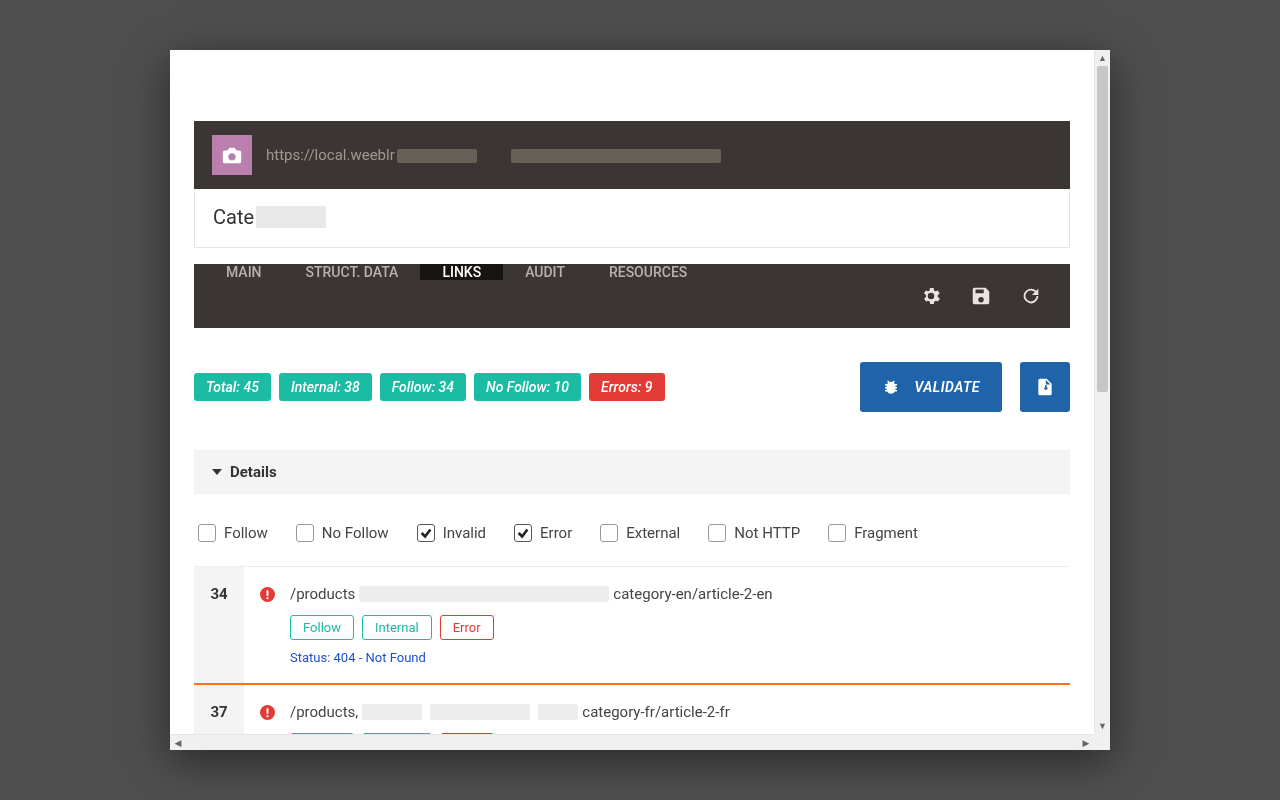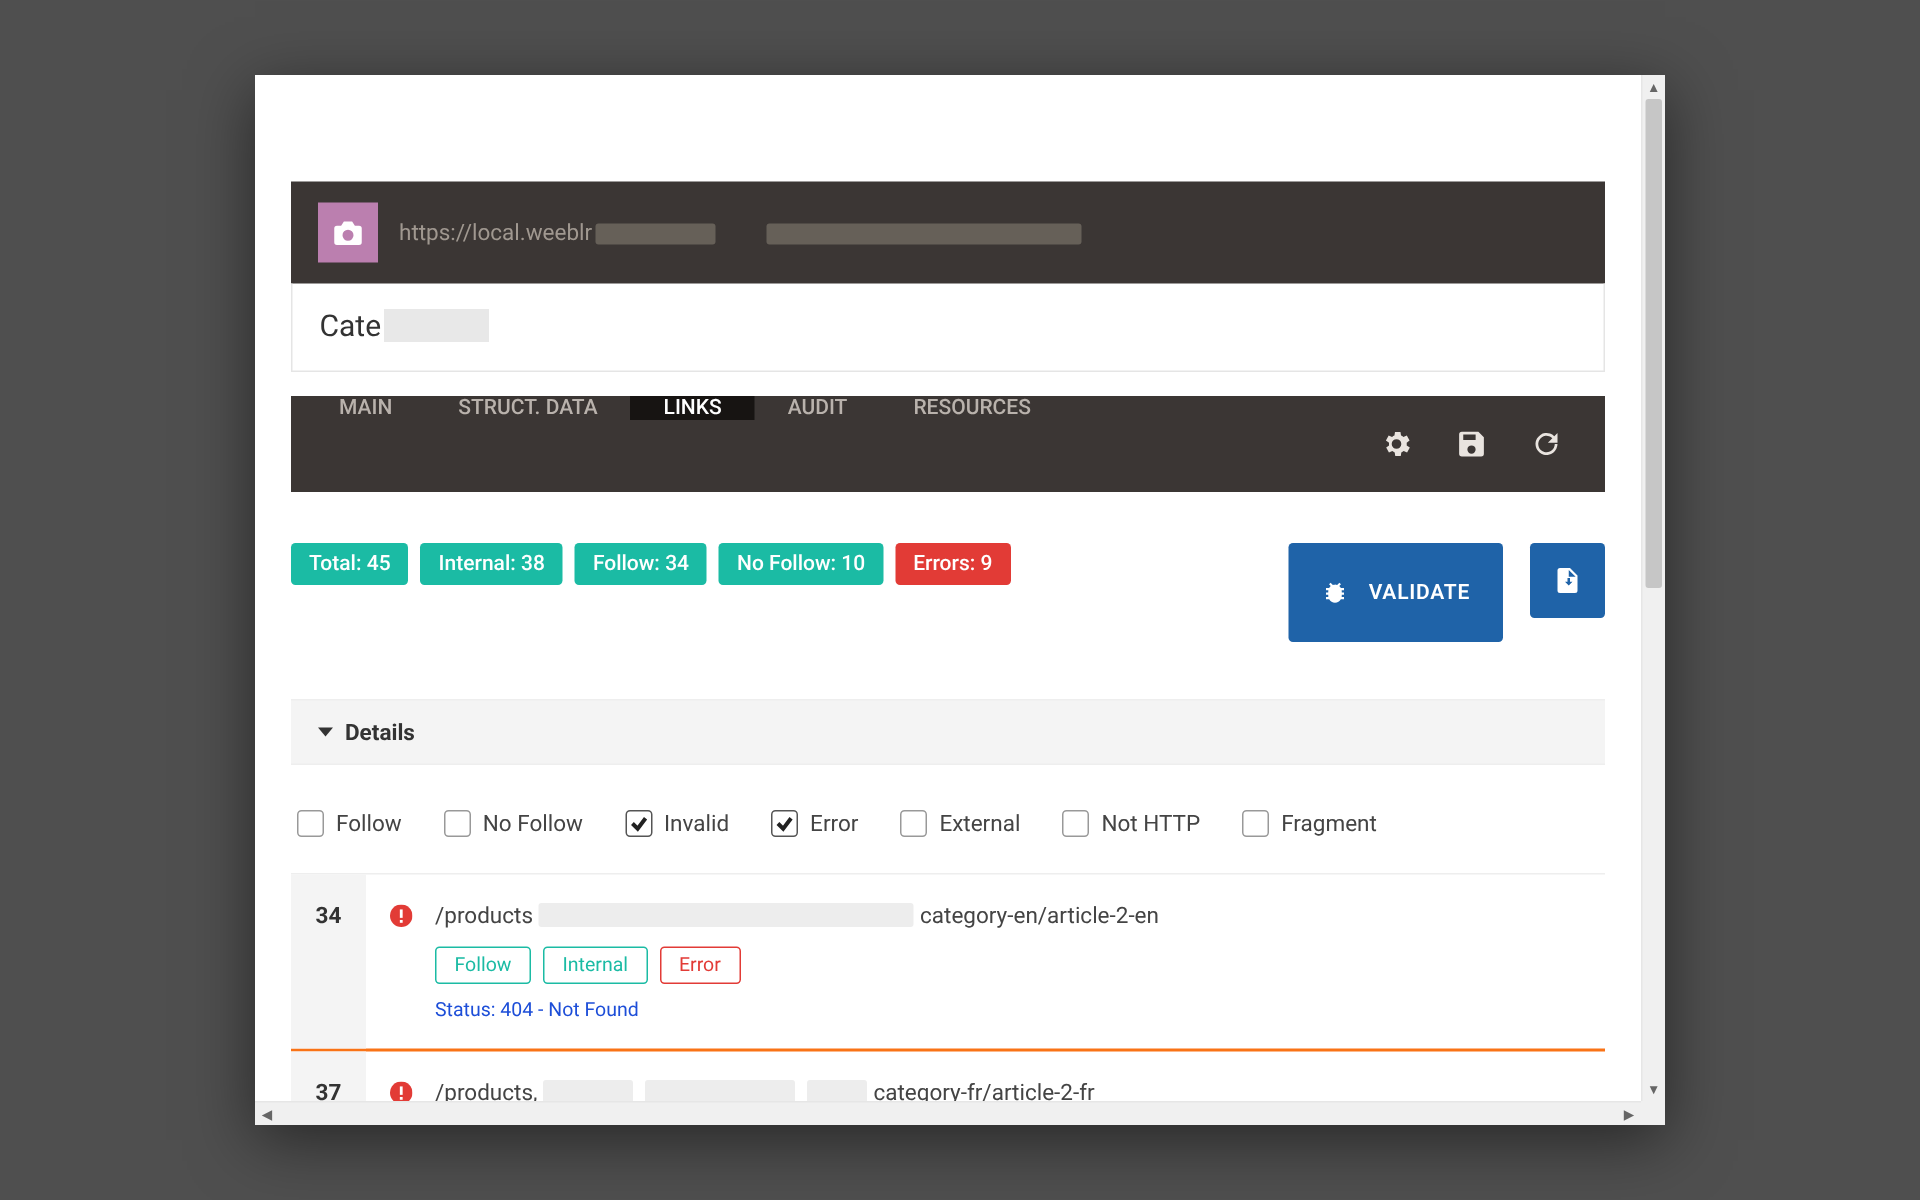--- a/index.html
+++ b/index.html
@@ -117,32 +117,33 @@
     padding-right: 28px;
   }
   .nav-icon {
     width: 22px; height: 22px;
     fill: #e9e4df;
     cursor: pointer;
   }
   .actions-row {
     margin-top: 34px;
     display: flex;
-    align-items: flex-start;
+    align-items: center;
     gap: 8px;
+    font-style: italic;
   }
   .actions-spacer { flex: 1; }
   .btn-blue {
     background: #1f63a8;
     color: #fff;
     display: flex;
     align-items: center;
     gap: 14px;
     padding: 0 22px;
-    height: 66px;
+    height: 50px;
     border-radius: 3px;
     font-size: 14px;
     font-weight: 600;
     letter-spacing: 0.5px;
     cursor: pointer;
   }
   .btn-blue .ico { width: 18px; height: 18px; fill: #fff; }
   .btn-blue-sq {
     background: #1f63a8;
     width: 50px; height: 50px;

